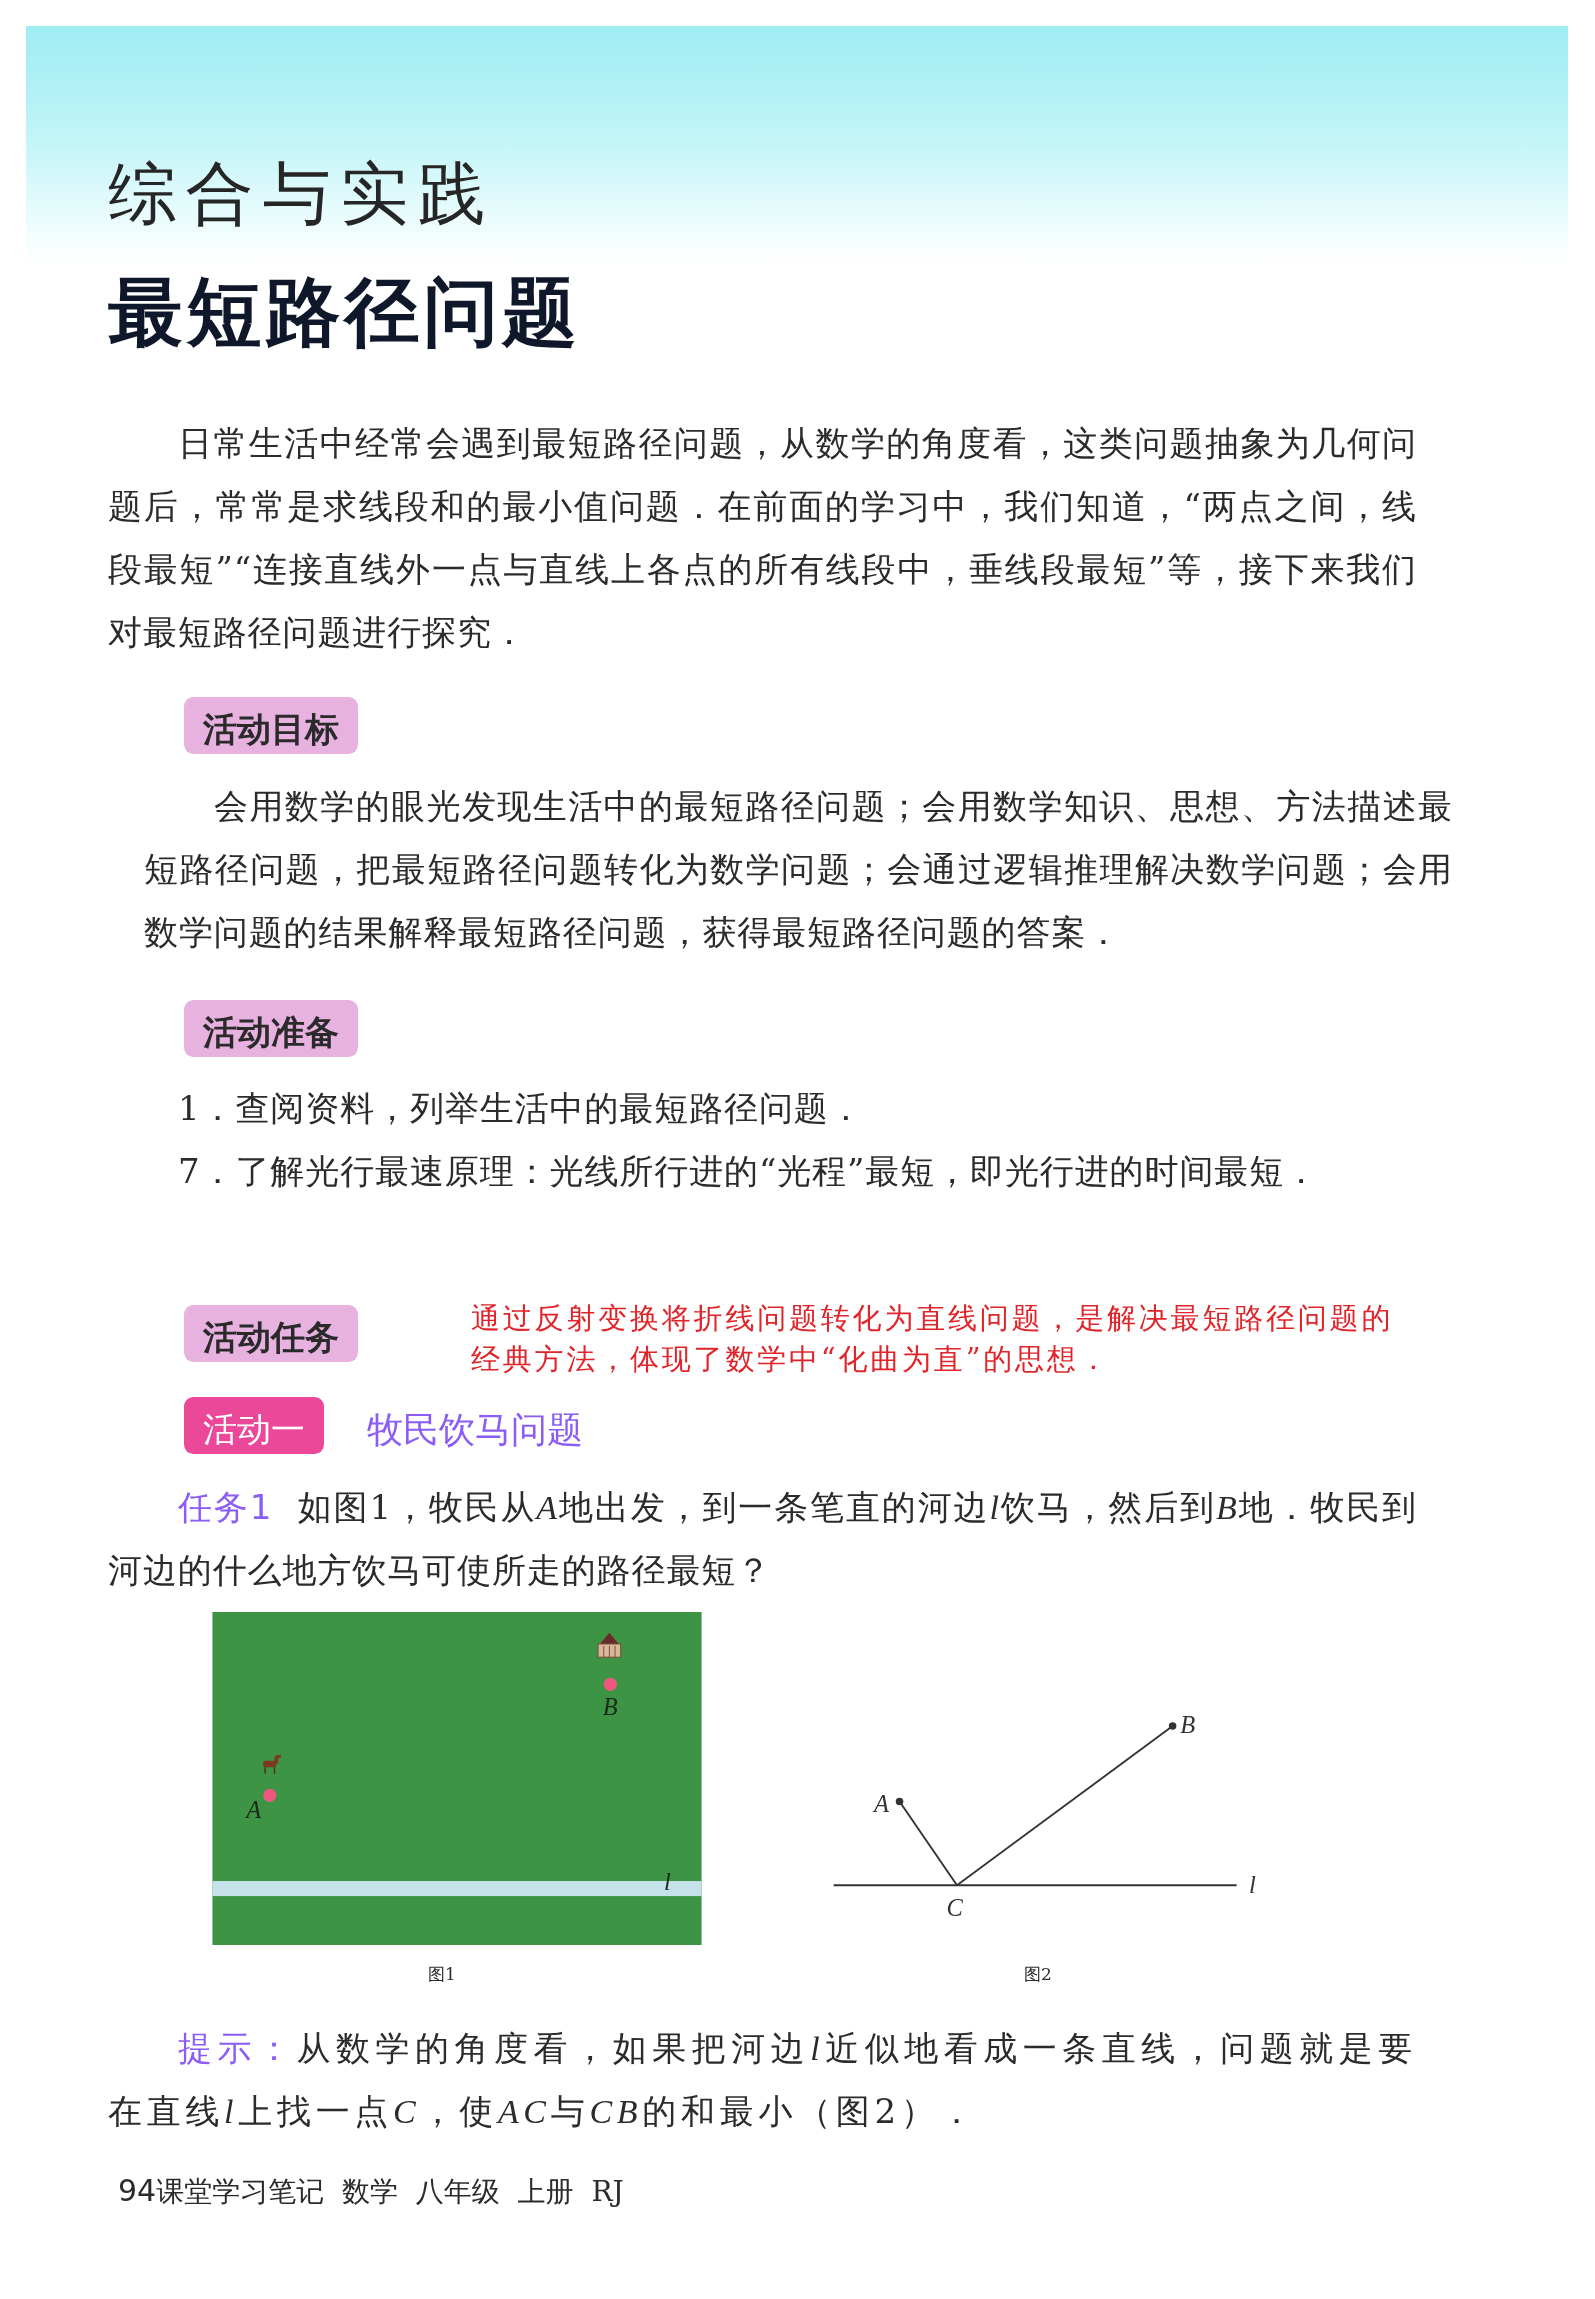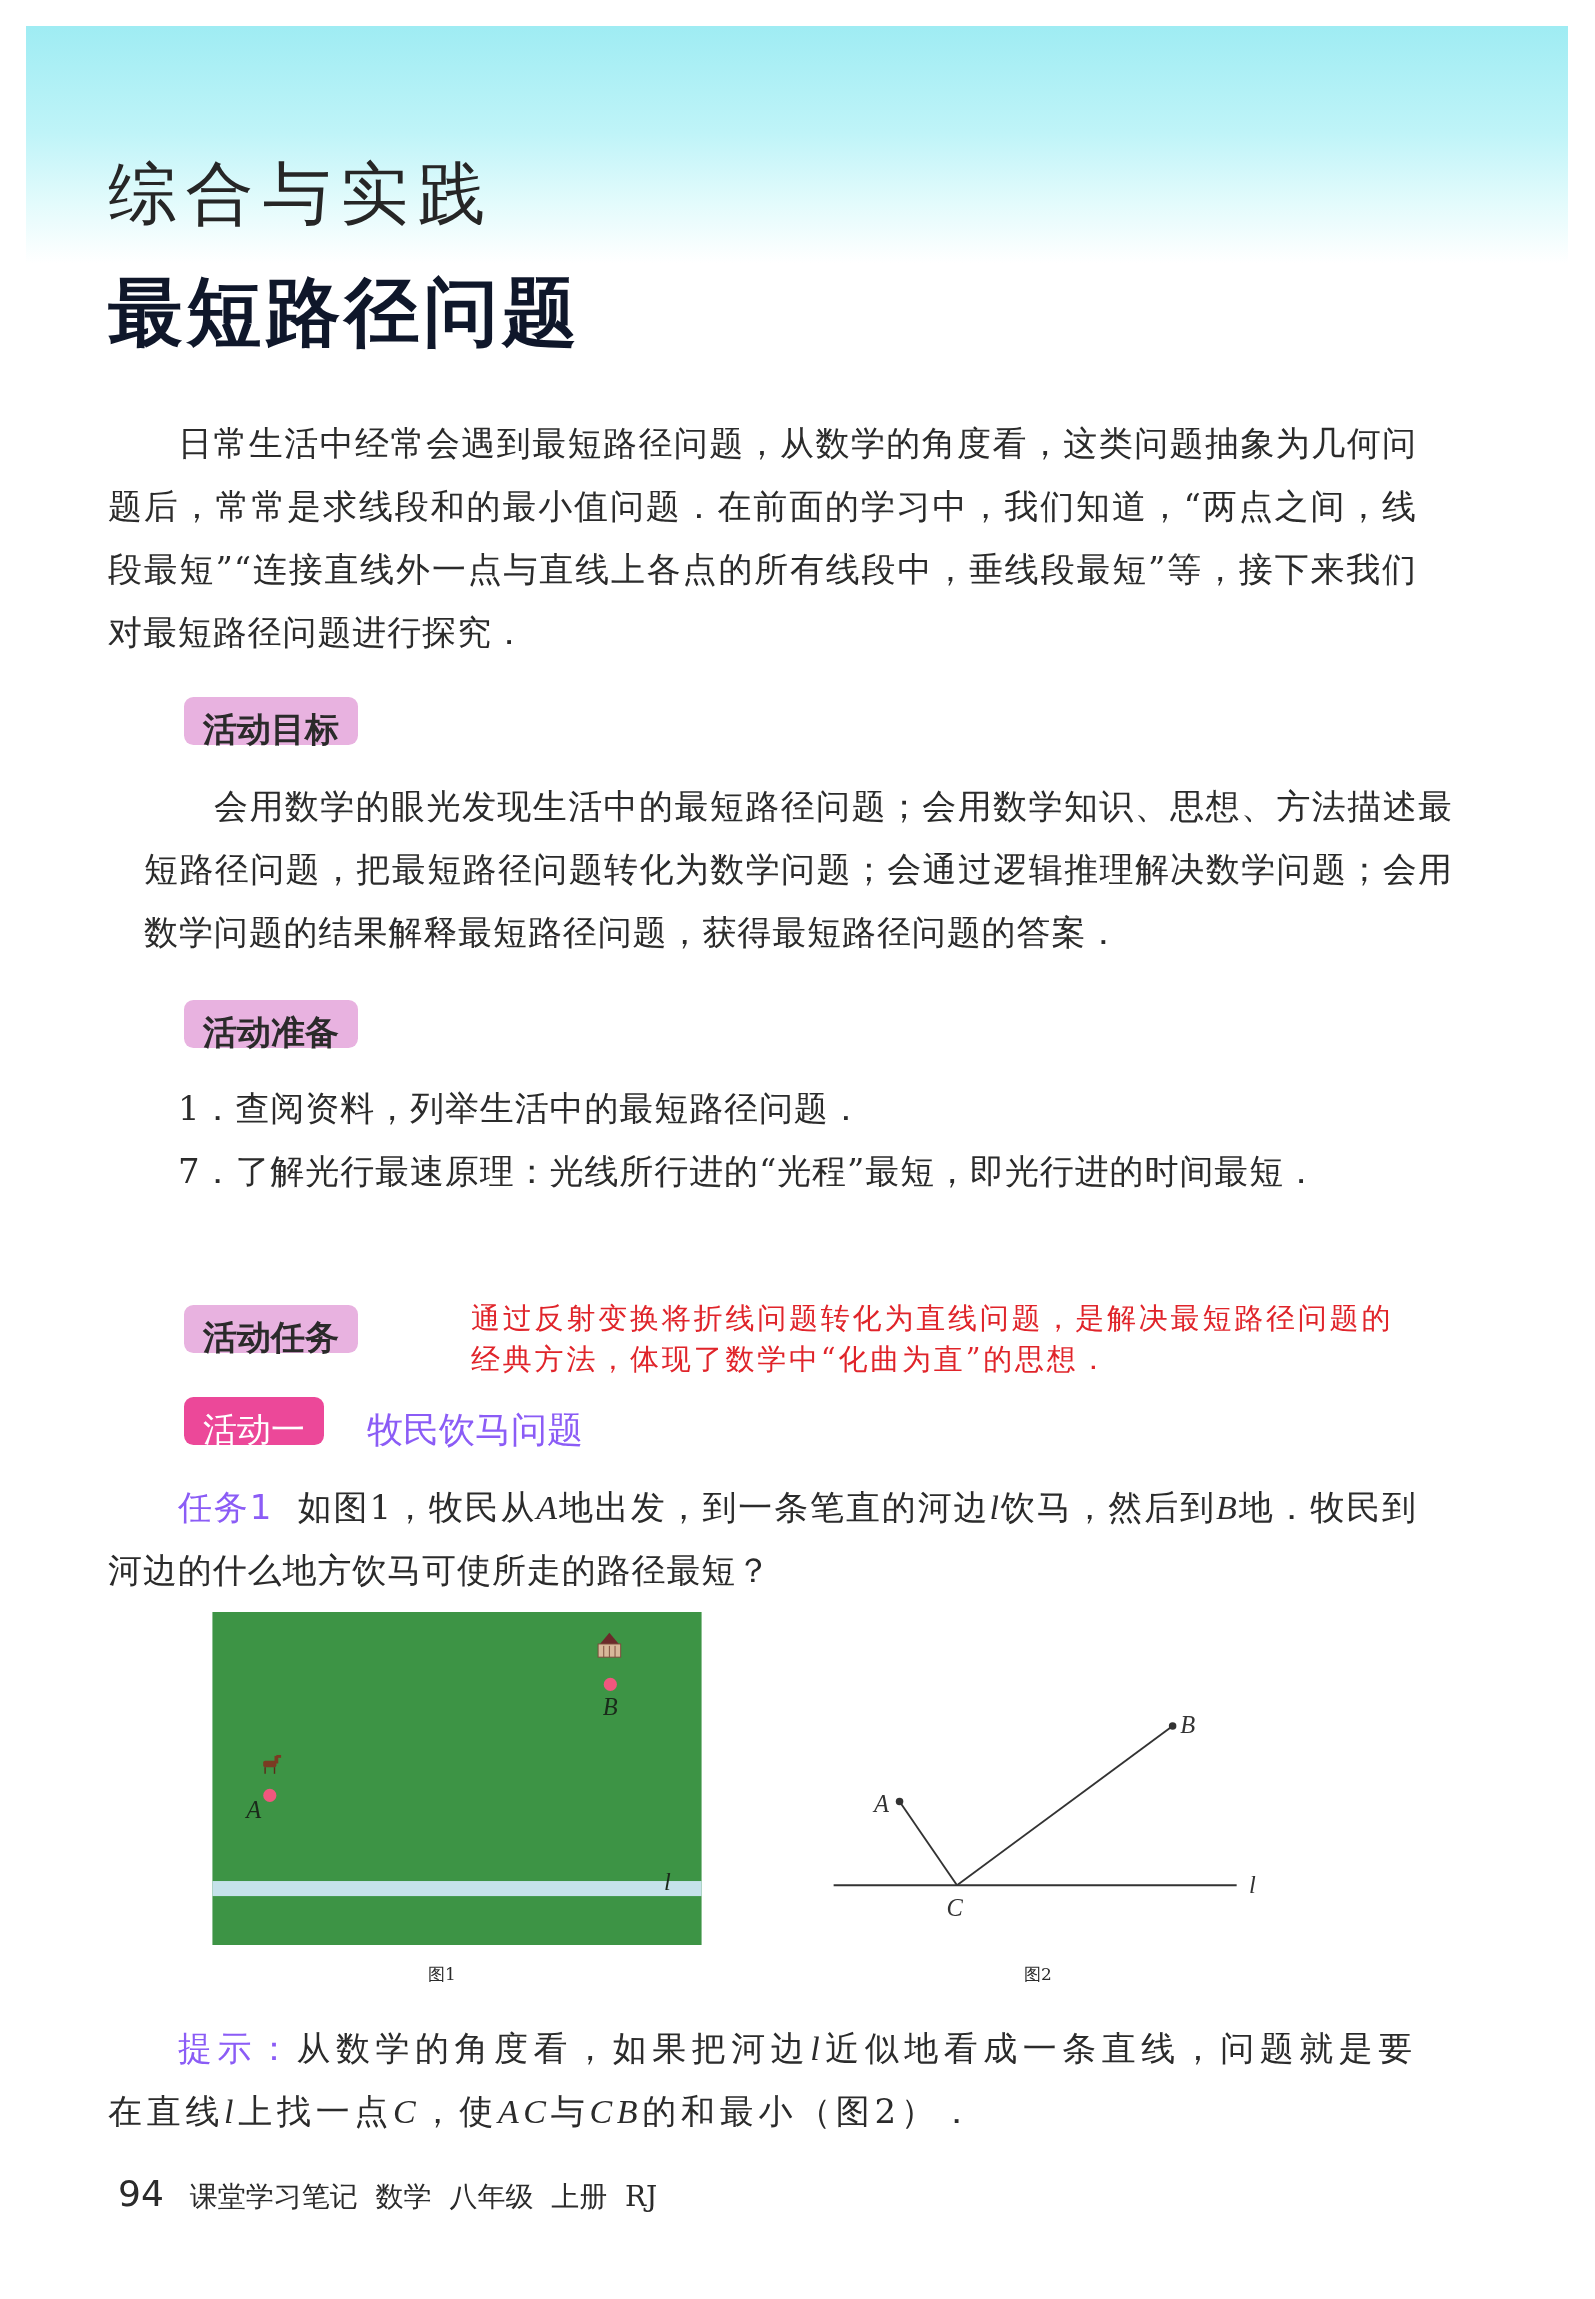--- a/index.html
+++ b/index.html
@@ -7,31 +7,31 @@
          font-family: "DejaVu Serif", "Liberation Serif", serif; color: #2b2b2b; }
   .header-band { position: absolute; left: 26px; top: 26px; width: 1542px; height: 237px;
          background: linear-gradient(to bottom, #9fecf3 0%, #bff4f8 45%, #e3fbfc 75%, #ffffff 100%); }
   .title-series { position: absolute; left: 108px; top: 160px; font-size: 68px; letter-spacing: 9.4px;
          font-family: "DejaVu Serif", serif; font-weight: normal; color: #262626; line-height: 1; }
   .title-main { position: absolute; left: 108px; top: 275px; font-size: 75px; letter-spacing: 3.8px;
          font-family: "DejaVu Sans", "Liberation Sans", sans-serif; font-weight: bold; color: #0f172a; line-height: 1; }
   .para { position: absolute; left: 108px; width: 1309px; font-size: 34px; line-height: 63px;
          text-align: justify; letter-spacing: 0.9px; }
   .indent { text-indent: 70px; }
-  .badge { position: absolute; height: 48px; border-radius: 9.4px; padding: 0 19px;
+  .badge { position: absolute; height: 57px; border-radius: 9.4px; padding: 0 19px;
          font-family: "DejaVu Sans", sans-serif; font-weight: bold; font-size: 34px; line-height: 64px; }
   .badge.pink { background: #e8b2e0; color: #2a2a2a; }
   .badge.blue { background: #ec4899; color: #ffffff; font-weight: normal; }
   .blue-text { color: #8b5cf6; font-family: "DejaVu Sans", sans-serif; }
   .note { position: absolute; left: 471px; top: 1298px; width: 942px; color: #e0242a;
          font-size: 29px; line-height: 41px; letter-spacing: 2.8px; }
   .it { font-style: italic; font-family: "Liberation Serif", serif; }
   .fig-caption { position: absolute; font-size: 17px; font-family: "DejaVu Serif", serif; }
   .footer { position: absolute; left: 118px; top: 2173px; font-size: 28px; white-space: pre; }
-  .footer .pg { font-family: "DejaVu Sans", sans-serif; font-size: 36px; margin-right: 26px; }
+  .footer .pg { font-family: "DejaVu Sans", sans-serif; font-size: 30px; }
   svg text { font-family: "Liberation Serif", serif; font-style: italic; }
 </style>
 </head>
 <body>
 
 <div class="header-band"></div>
 <div class="title-series">综合与实践</div>
 <div class="title-main">最短路径问题</div>
 
 <div class="para indent" style="top:412px;">日常生活中经常会遇到最短路径问题，从数学的角度看，这类问题抽象为几何问题后，常常是求线段和的最小值问题．在前面的学习中，我们知道，“两点之间，线段最短”“连接直线外一点与直线上各点的所有线段中，垂线段最短”等，接下来我们对最短路径问题进行探究．</div>

